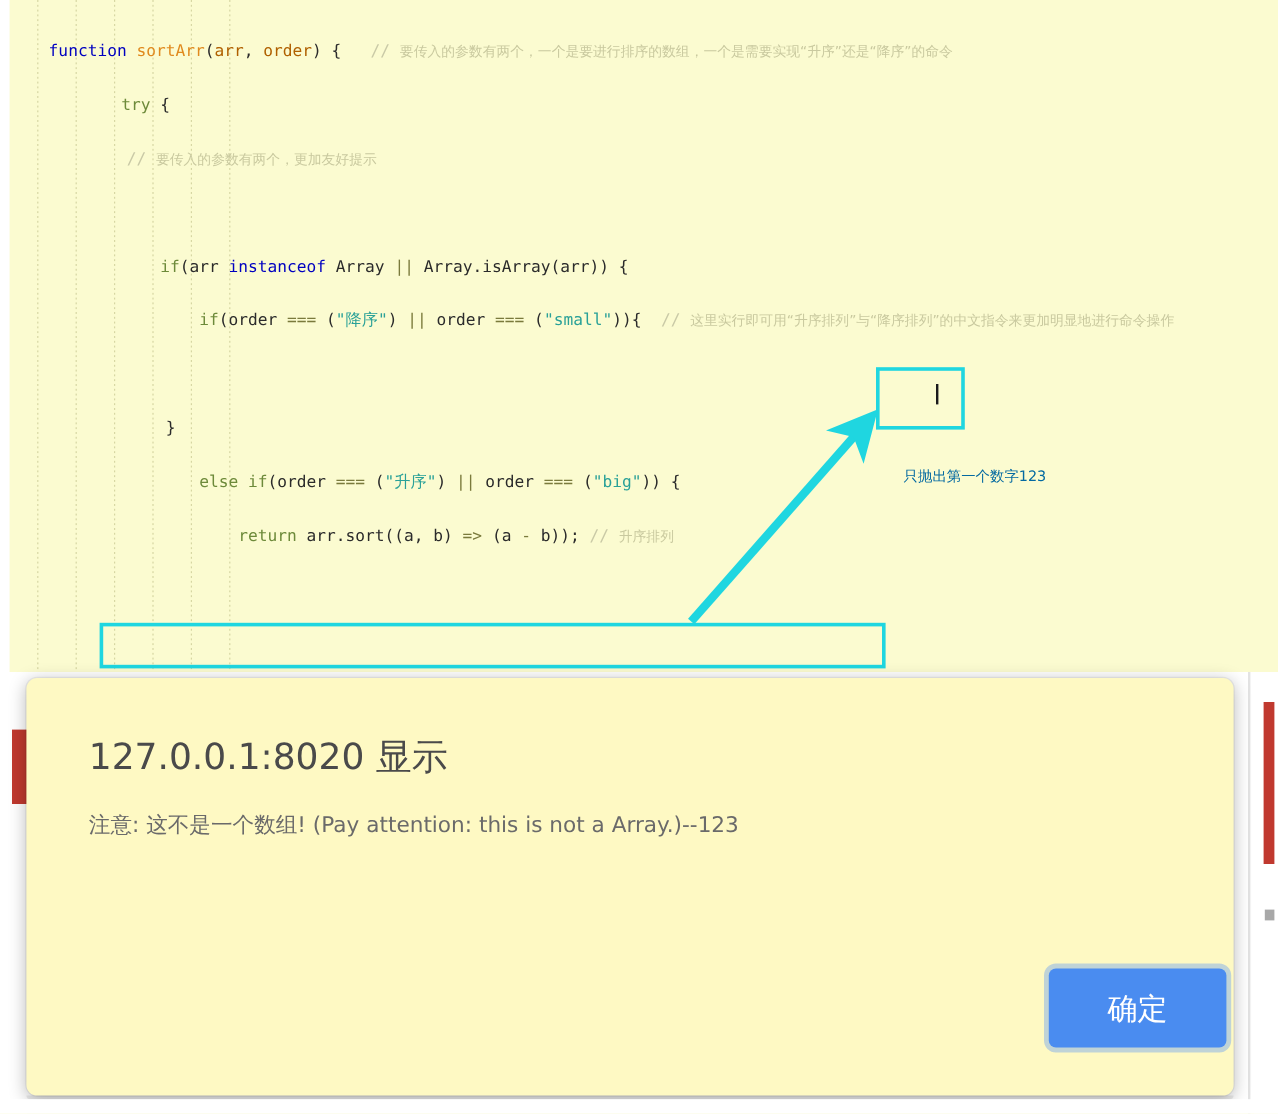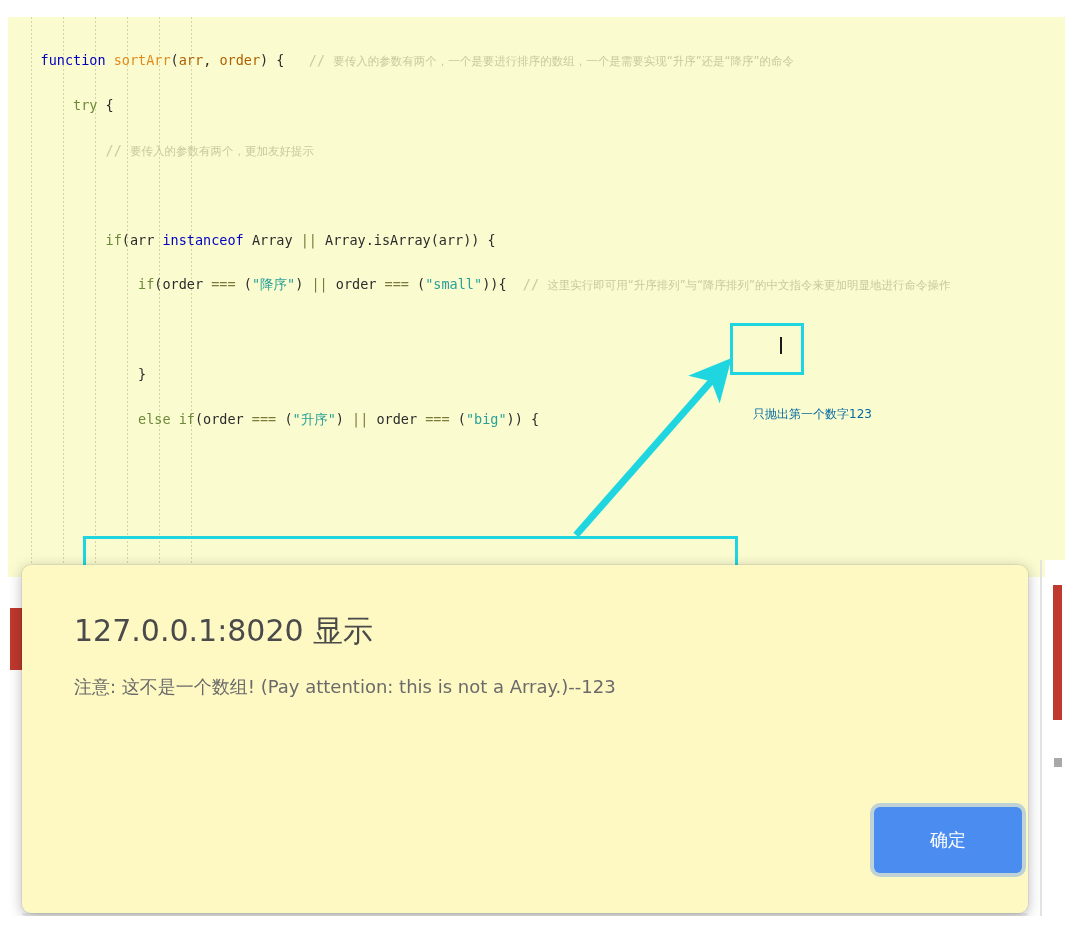--- a/index.html
+++ b/index.html
@@ -5,21 +5,21 @@
 <style>
   html,body{margin:0;padding:0;}
   body{
     width:1065px;height:928px;position:relative;overflow:hidden;
     background:#ffffff;
     font-family:"DejaVu Sans","Liberation Sans",sans-serif;
   }
 
   
   #editor{
-    position:absolute;left:0;top:17px;width:1065px;height:560px;
+    position:absolute;left:0;top:0;width:1065px;height:560px;
     background:#ffffff;overflow:hidden;
   }
   #editor-surface{
     position:absolute;left:8px;top:0;right:0;bottom:0;
     background:#fbfbd0;
   }
   .indent-guide{
     position:absolute;top:0;bottom:0;width:1px;
     background:linear-gradient(to bottom,#cfcf9a 0,#cfcf9a 2px,transparent 2px,transparent 4px);
     background-size:1px 4px;
@@ -35,21 +35,21 @@
     letter-spacing:0px;
   }
   .ln{display:block;height:22.4px;position:relative;}
   .kw2{color:#0000c0;}
   .fn{color:#b06000;}
   .fname{color:#e08a1e;}
   .str{color:#2aa198;}
   .cmt{color:#c9c9a6;}
   .op{color:#7a7a3c;}
   .plain{color:#2b2b2b;}
-  .ctrl{color:#6d8a3a;}
+  .ctrl{color:#6d8a3a;margin-left:28px;}
   .cmtcn{color:#c9c99f;font-family:"DejaVu Sans","Liberation Sans",sans-serif;font-size:11.5px;}
 
   
   .cyan-box{
     position:absolute;border:3px solid #1fd6e0;box-sizing:border-box;
     background:transparent;
   }
   #box-arr{left:722px;top:306px;width:74px;height:52px;}
   #box-alert{left:75px;top:519px;width:655px;height:38px;}
 
@@ -92,21 +92,21 @@
   }
   #dialog-message{
     position:absolute;left:52px;top:110px;right:40px;
     font-size:18px;color:#6a6a6a;
     font-family:"DejaVu Sans","Liberation Sans",sans-serif;
     white-space:nowrap;
   }
   #dialog-ok{
     position:absolute;left:852px;top:242px;width:148px;height:66px;
     background:#4a8cf0;border:none;border-radius:6px;
-    color:#ffffff;font-size:18px;cursor:pointer;
+    color:#ffffff;font-size:25px;cursor:pointer;
     font-family:"DejaVu Sans","Liberation Sans",sans-serif;
     box-shadow:0 0 0 4px rgba(116,163,240,.45);
     display:flex;align-items:center;justify-content:center;
   }
   #dialog-bottom-edge{
     position:absolute;left:22px;top:913px;width:1006px;height:3px;
     background:rgba(0,0,0,.07);border-radius:0 0 9px 9px;
   }
   #bottom-white{position:absolute;left:0;top:916px;width:1065px;height:12px;background:#ffffff;}
 </style>
@@ -125,20 +125,21 @@
     <div id="code">
 <span class="ln"><span class="plain">    </span><span class="kw2">function</span><span class="plain"> </span><span class="fname">sortArr</span><span class="plain">(</span><span class="fn">arr</span><span class="plain">, </span><span class="fn">order</span><span class="plain">) {   </span><span class="cmt">// </span><span class="cmtcn">要传入的参数有两个，一个是要进行排序的数组，一个是需要实现“升序”还是“降序”的命令</span></span>
 <span class="ln"><span class="plain">        </span><span class="ctrl">try</span><span class="plain"> {</span></span>
 <span class="ln"><span class="plain">            </span><span class="cmt">// </span><span class="cmtcn">要传入的参数有两个，更加友好提示</span></span>
 <span class="ln"> </span>
 <span class="ln"><span class="plain">            </span><span class="ctrl">if</span><span class="plain">(</span><span class="plain">arr </span><span class="kw2">instanceof</span><span class="plain"> Array </span><span class="op">||</span><span class="plain"> Array.isArray(arr)) {</span></span>
 <span class="ln"><span class="plain">                </span><span class="ctrl">if</span><span class="plain">(order </span><span class="op">===</span><span class="plain"> (</span><span class="str">"降序"</span><span class="plain">) </span><span class="op">||</span><span class="plain"> order </span><span class="op">===</span><span class="plain"> (</span><span class="str">"small"</span><span class="plain">)){  </span><span class="cmt">// </span><span class="cmtcn">这里实行即可用“升序排列”与“降序排列”的中文指令来更加明显地进行命令操作</span></span>
 <span class="ln"> </span>
 <span class="ln"><span class="plain">                }</span></span>
 <span class="ln"><span class="plain">                </span><span class="ctrl">else if</span><span class="plain">(order </span><span class="op">===</span><span class="plain"> (</span><span class="str">"升序"</span><span class="plain">) </span><span class="op">||</span><span class="plain"> order </span><span class="op">===</span><span class="plain"> (</span><span class="str">"big"</span><span class="plain">)) {</span></span>
+<span class="ln"><span class="plain">                    </span><span class="ctrl">return</span><span class="plain"> arr.sort((a, b) </span><span class="op">=&gt;</span><span class="plain"> (a </span><span class="op">-</span><span class="plain"> b)); </span><span class="cmt">// </span><span class="cmtcn">升序排列</span></span>
 <span class="ln"> </span>
 
 
 
 
 
 
 
 
 

